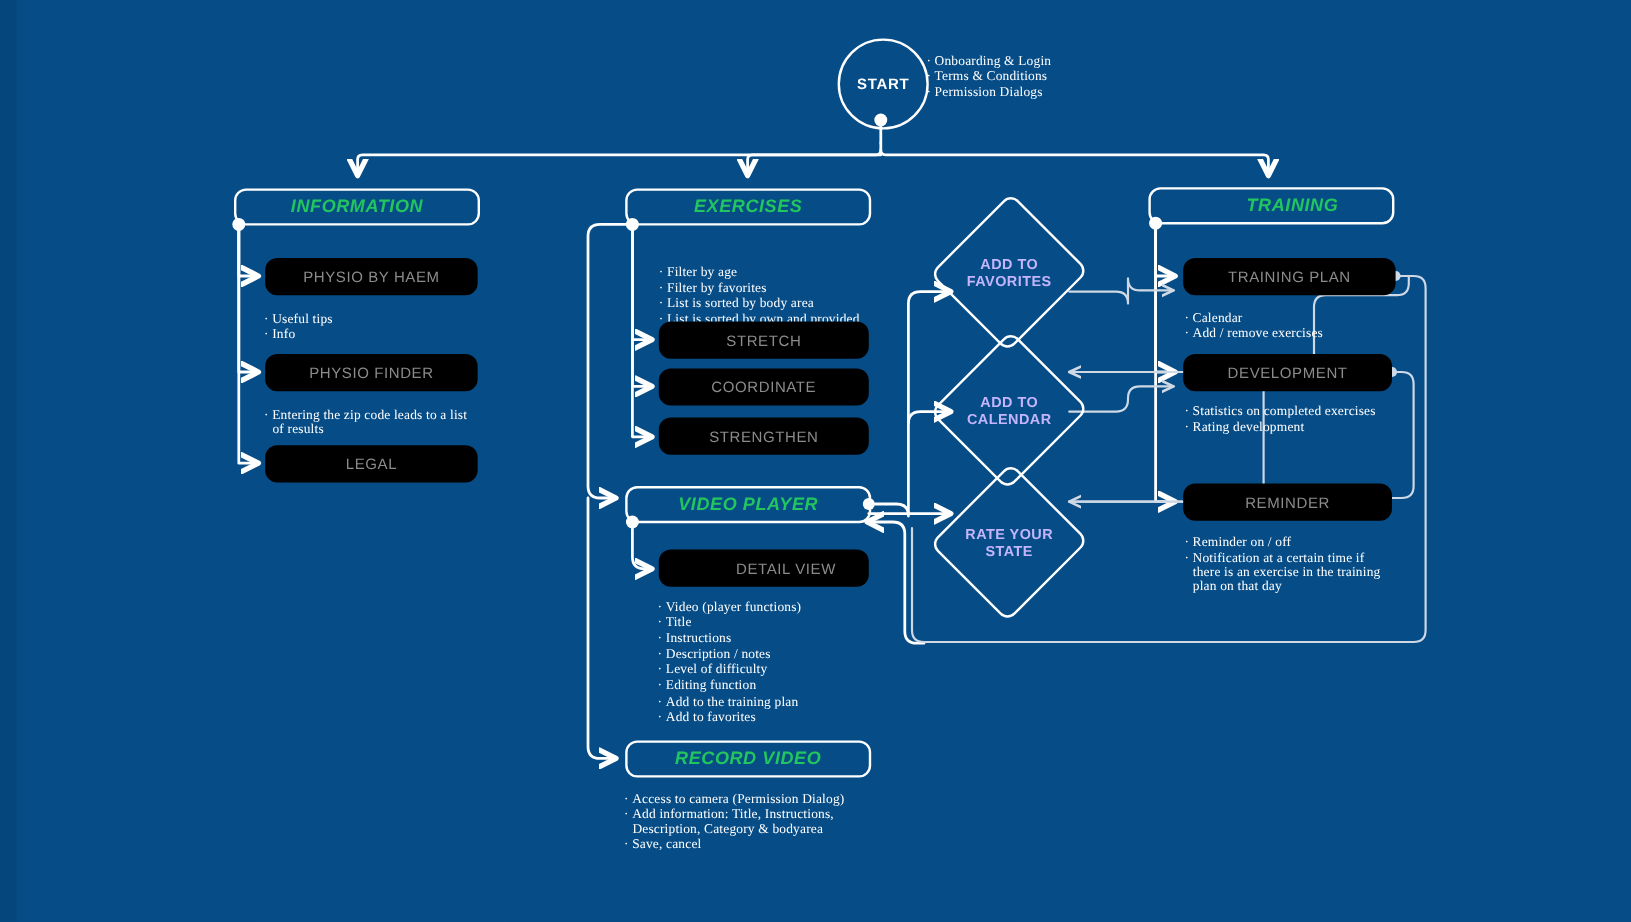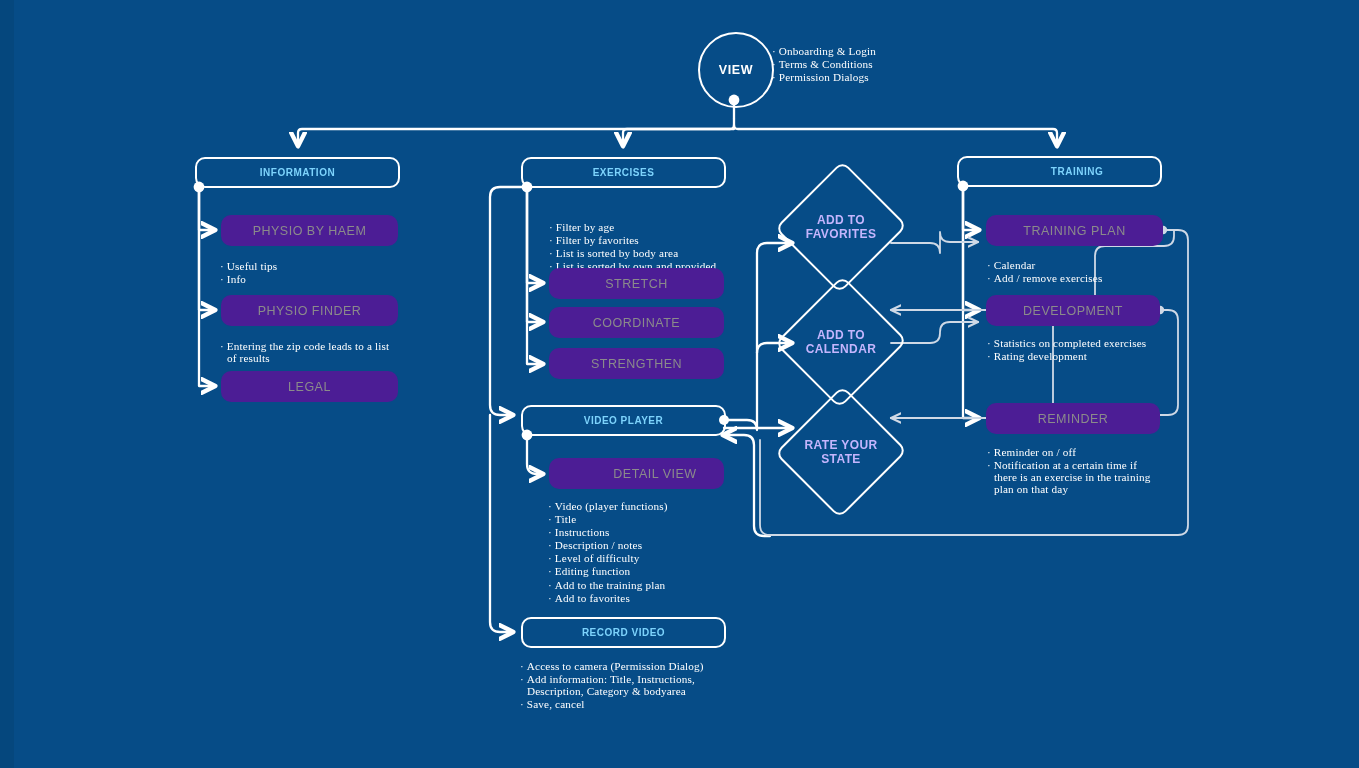--- a/index.html
+++ b/index.html
@@ -12,24 +12,24 @@
   #stage{position:absolute;left:0;top:0;width:1359px;height:768px;}
   .edge-strip{position:absolute;left:0;top:0;width:14px;height:768px;background:#05477d;}
 
   svg#wires{position:absolute;left:0;top:0;width:1359px;height:768px;pointer-events:none;}
 
   
   .node{position:absolute;box-sizing:border-box;display:flex;align-items:center;justify-content:center;text-align:center;}
 
   .outline-box{
     border:2.2px solid #ffffff;border-radius:10px;background:transparent;
-    color:#7dd3fc;font-size:10px;font-weight:bold;letter-spacing:.5px;
+    color:#22c55e;font-size:15px;font-weight:bold;letter-spacing:.5px;font-style:italic;
   }
   .filled-box{
-    background:#4c1d95;border-radius:10px;
+    background:#000000;border-radius:10px;
     color:#8b8b8b;font-size:12.5px;font-weight:normal;letter-spacing:.5px;
   }
   .diamond{
     width:92px;height:92px;border:2px solid #ffffff;border-radius:9px;
     transform:rotate(45deg);background:transparent;
   }
   .diamond-wrap{position:absolute;display:flex;align-items:center;justify-content:center;}
   .diamond-label{
     position:absolute;color:#c4b5fd;font-size:12px;font-weight:bold;
     text-align:center;line-height:1.18;letter-spacing:.4px;white-space:pre-line;
@@ -118,21 +118,21 @@
                L1063,415 Q1053,415 1053,405 L1053,428 Q1053,418 1043,418 L891,418"></path>
       <path d="M1053,320 L1053,408 Q1053,418 1043,418 L891,418" marker-end="url(#ahT)"></path>
 
       <path d="M891,243 L930,243 Q940,243 940,253 L940,232 Q940,242 950,242 L978,242" marker-end="url(#ahT)"></path>
 
       <path d="M891,343 L930,343 Q940,343 940,333 L940,332 Q940,322 950,322 L978,322" marker-end="url(#ahT)"></path>
     </g>
   </svg>
 
   <div class="start-circle" style="left:698px;top:32px;">
-    <span>VIEW</span>
+    <span>START</span>
   </div>
   <div class="notes" style="left:772px;top:45px;width:175px;">
     <span class="li">Onboarding &amp; Login</span>
     <span class="li">Terms &amp; Conditions</span>
     <span class="li">Permission Dialogs</span>
   </div>
 
   <div class="node outline-box" style="left:195px;top:157px;width:205px;height:31px;">
     <span>INFORMATION</span>
   </div>

